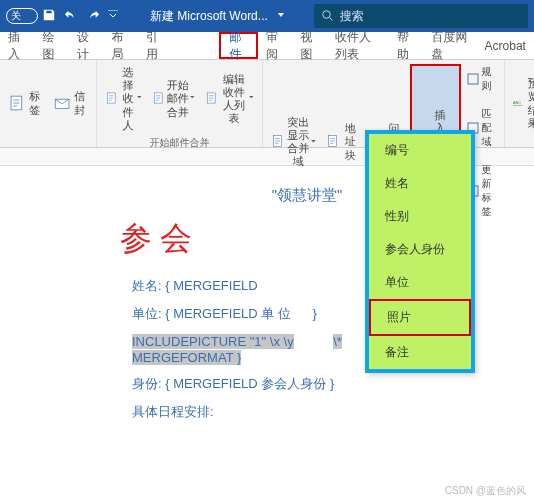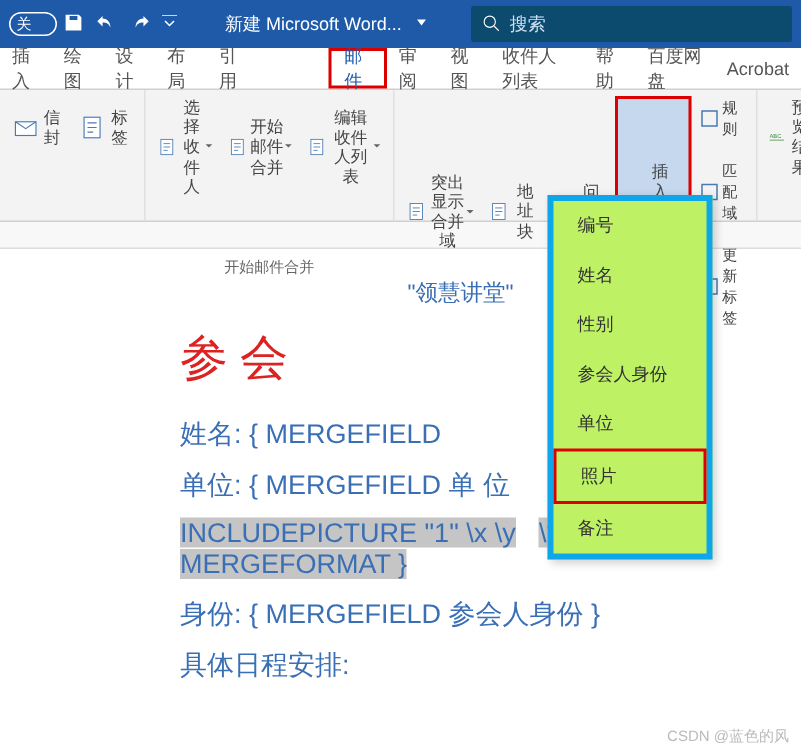--- a/index.html
+++ b/index.html
@@ -20,35 +20,35 @@
     .tab.active { border-bottom: 2px solid #1e5aa8; color: #1e5aa8; font-weight: 500; }
     .tab.highlighted { border: 2px solid #d00; margin-left: 47px; }
     
     .ribbon { height: 88px; background: #f3f3f3; display: flex; border-bottom: 1px solid #d0d0d0; position: relative; }
     .group { display: flex; flex-direction: column; align-items: center; padding: 4px 4px 0; border-right: 1px solid #e0e0e0; }
     .group-items { display: flex; gap: 2px; flex: 1; }
     .btn { display: flex; flex-direction: row; align-items: center; justify-content: center; padding: 2px 4px; cursor: pointer; min-width: 32px; font-size: 11px; color: #444; text-align: center; line-height: 1.2; }
     .btn svg { margin-bottom: 2px; }
     .btn.highlighted { border: 2px solid #d00; }
     .btn.selected { background: #c5d8ed; }
-    .group-label { font-size: 10px; color: #666; padding: 2px 0; margin-top: 35px; }
+    .group-label { font-size: 10px; color: #666; padding: 2px 0; }
     .small-btns { display: flex; flex-direction: column; gap: 12px; }
     .small-btn { display: flex; align-items: center; padding: 1px 4px; font-size: 10px; color: #444; gap: 3px; }
     .small-btn svg { flex-shrink: 0; }
     
     .dropdown { position: absolute; left: 365px; top: 70px; width: 110px; background: #bef264; border: 4px solid #0ea5e9; box-shadow: 2px 2px 6px rgba(0,0,0,0.2); z-index: 10; }
     .dropdown-item { padding: 8px 16px; font-size: 12px; color: #333; cursor: pointer; }
     .dropdown-item.highlighted { border: 2px solid #d00; }
     
     .ruler { height: 18px; background: #f8f8f8; border-bottom: 1px solid #ddd; }
     
     .doc { padding: 20px 40px 20px 120px; color: #333; font-size: 14px; position: relative; }
     .doc-title { text-align: center; color: #3a6fb5; font-size: 15px; margin-bottom: 12px; }
     .doc-big { text-align: left; color: #d22; font-size: 32px; font-family: "KaiTi", serif; margin: 8px 0 16px; }
-    .doc-line { color: #3a6fb5; margin: 10px 0; font-size: 18px; }
+    .doc-line { color: #3a6fb5; margin: 10px 12px; font-size: 13px; }
     .doc-line.sel { background: #c5c5c5; color: #3a6fb5; display: inline; }
     
     .watermark { position: absolute; bottom: 2px; right: 8px; color: #bbb; font-size: 10px; text-align: right; }
     
     .icon-doc { width: 24px; height: 24px; }
   </style>
 </head>
 <body>
 
 <div class="titlebar">
@@ -95,31 +95,31 @@
     <div class="tab">帮助</div>
     <div class="tab">百度网盘</div>
     <div class="tab">Acrobat</div>
   </div>
 
 <div class="ribbon" id="ribbon">
   <div class="group">
       <div class="group-items">
         <div class="btn">
           <svg class="icon-doc" viewBox="0 0 24 24">
+            <rect x="4" y="3" width="14" height="18" fill="#fff" stroke="#4a7ab5"></rect>
+            <path d="M7 8h8M7 12h8M7 16h5" stroke="#4a7ab5"></path>
+          </svg>
+          <span>标签</span>
+        </div>
+        <div class="btn">
+          <svg class="icon-doc" viewBox="0 0 24 24">
             <rect x="3" y="7" width="18" height="12" fill="#fff" stroke="#4a7ab5"></rect>
             <path d="M3 7l9 6 9-6" stroke="#4a7ab5" fill="none"></path>
           </svg>
           <span>信封</span>
-        </div>
-        <div class="btn">
-          <svg class="icon-doc" viewBox="0 0 24 24">
-            <rect x="4" y="3" width="14" height="18" fill="#fff" stroke="#4a7ab5"></rect>
-            <path d="M7 8h8M7 12h8M7 16h5" stroke="#4a7ab5"></path>
-          </svg>
-          <span>标签</span>
         </div>
       </div>
       <div class="group-label"></div>
     </div>
     <div class="group">
       <div class="group-items">
         <div class="btn">
           <svg class="icon-doc" viewBox="0 0 24 24">
             <rect x="4" y="3" width="14" height="18" fill="#fff" stroke="#4a7ab5"></rect>
             <path d="M7 8h8M7 12h8M7 16h5" stroke="#4a7ab5"></path>

